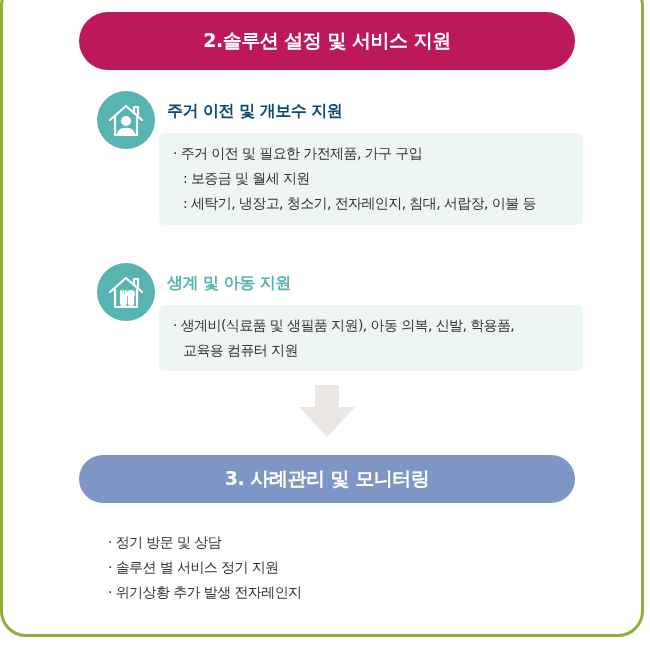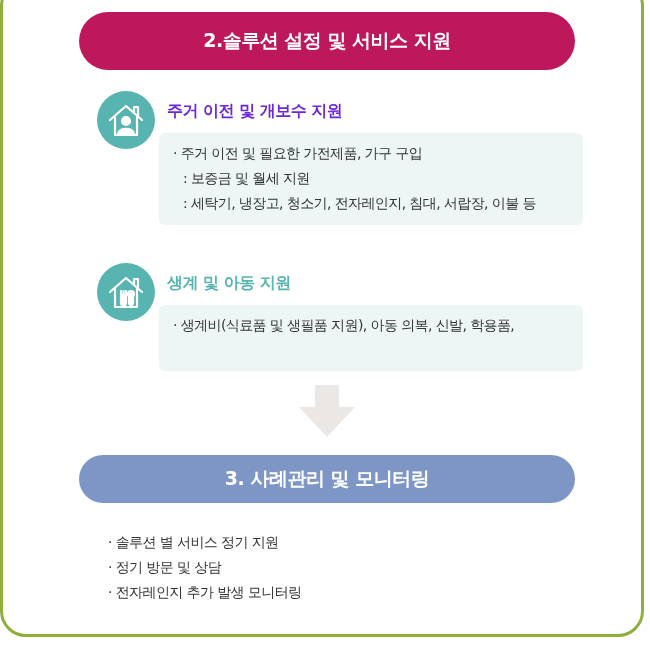--- a/index.html
+++ b/index.html
@@ -33,21 +33,21 @@
 
 <div class="icon-circle" style="left:97px; top:91px; background:#58b4b0;">
   <svg width="38" height="38" viewBox="0 0 38 38" fill="none" stroke="#fff" stroke-width="2.2" stroke-linejoin="round" stroke-linecap="round">
     <polyline points="3,19 19,5 35,19"></polyline>
     <polyline points="27,12 27,6 31,6 31,15"></polyline>
     <polyline points="8,16 8,34 30,34 30,16"></polyline>
     <circle cx="19" cy="20" r="4" fill="#fff"></circle>
     <path d="M11,33 C12,26 26,26 27,33 Z" fill="#fff"></path>
   </svg>
 </div>
-<div class="sec-title" style="left:167px; top:101px; color:#6d28d9;">주거 이전 및 개보수 지원</div>
+<div class="sec-title" style="left:167px; top:101px; color:#0c4a6e;">주거 이전 및 개보수 지원</div>
 <div class="box" style="left:159px; top:133px; width:424px; height:92px; background:#edf5f5;">
   <div class="line">· 주거 이전 및 필요한 가전제품, 가구 구입</div>
   <div class="line sub">: 보증금 및 월세 지원</div>
   <div class="line sub">: 세탁기, 냉장고, 청소기, 전자레인지, 침대, 서랍장, 이불 등</div>
 </div>
 
 <div class="icon-circle" style="left:97px; top:263px; background:#58b4b0;">
   <svg width="38" height="38" viewBox="0 0 38 38" fill="none" stroke="#fff" stroke-width="2.2" stroke-linejoin="round" stroke-linecap="round">
     <polyline points="3,19 19,5 35,19"></polyline>
     <polyline points="27,12 27,6 31,6 31,15"></polyline>
@@ -56,27 +56,28 @@
     <line x1="16.5" y1="18" x2="16.5" y2="22"></line>
     <line x1="19" y1="18" x2="19" y2="22"></line>
     <rect x="14" y="22" width="5" height="10" rx="2" fill="#fff"></rect>
     <circle cx="24" cy="21" r="3" fill="#fff"></circle>
     <rect x="22" y="23" width="4" height="9" rx="2" fill="#fff"></rect>
   </svg>
 </div>
 <div class="sec-title" style="left:167px; top:273px; color:#58b4b0;">생계 및 아동 지원</div>
 <div class="box" style="left:159px; top:305px; width:424px; height:66px; background:#edf5f5;">
   <div class="line">· 생계비(식료품 및 생필품 지원), 아동 의복, 신발, 학용품,</div>
+  <div class="line sub">교육용 컴퓨터 지원</div>
 </div>
 
 <svg class="arrow" viewBox="0 0 56 52">
   <polygon points="16,0 40,0 40,22 56,22 28,52 0,22 16,22" fill="#ebe7e4"></polygon>
 </svg>
 
 <div class="pill step3" style="background:#7e96c5;">
   <span>3. 사례관리 및 모니터링</span>
 </div>
 
 <div class="bottom-list">
+  <div>· 정기 방문 및 상담</div>
   <div>· 솔루션 별 서비스 정기 지원</div>
-  <div>· 정기 방문 및 상담</div>
-  <div>· 전자레인지 추가 발생 모니터링</div>
+  <div>· 위기상황 추가 발생 전자레인지</div>
 </div>
 
 </body></html>

